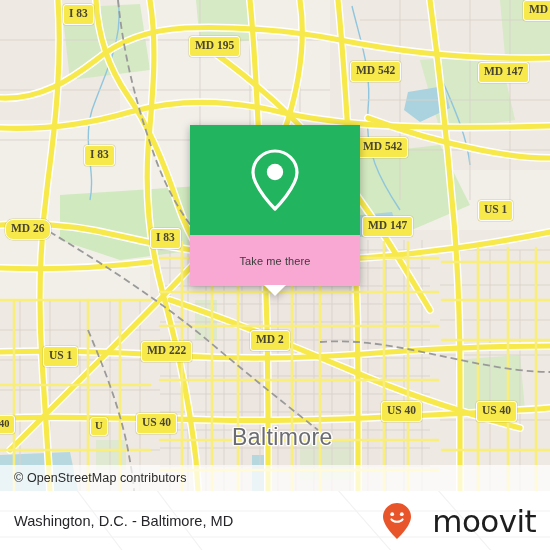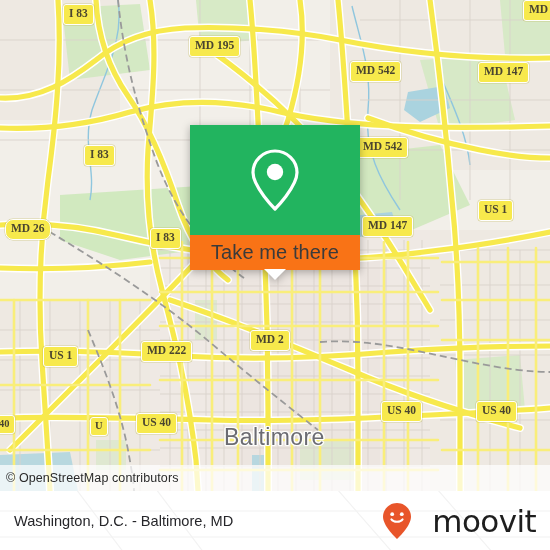--- a/index.html
+++ b/index.html
@@ -15,21 +15,21 @@
     position:absolute;left:0;top:0;width:550px;height:491px;overflow:hidden;
     background:#f2efe9;
   }
   .maplayer{position:absolute;left:0;top:0;width:550px;height:491px;}
 
   
   #attrib{
     position:absolute;left:0;bottom:0;width:550px;height:26px;
     background:rgba(255,255,255,0.72);
     display:flex;align-items:center;
-    box-sizing:border-box;padding-left:6px;
+    box-sizing:border-box;padding-left:14px;
     font-size:12.5px;color:#2a2a2a;letter-spacing:.1px;
     z-index:40;
   }
 
   
   .shield{
     position:absolute;z-index:25;
     background:#f7e94c;
     border:1.6px solid #ffffff;
     border-radius:3px;
@@ -59,23 +59,23 @@
   #popup{
     position:absolute;left:190px;top:125px;width:170px;
     z-index:60;
     filter:drop-shadow(0 2px 4px rgba(0,0,0,.30));
   }
   #popup-image{
     height:110px;background:#22b45f;
     display:flex;align-items:center;justify-content:center;
   }
   #popup-label{
-    height:35px;background:#f97316;
+    height:51px;background:#f9a8d4;
     display:flex;align-items:center;justify-content:center;
-    font-size:20px;color:#3b3b3b;
+    font-size:11px;color:#3b3b3b;
     letter-spacing:.1px;
   }
   #popup-tail{
     position:absolute;left:50%;bottom:-10px;transform:translateX(-50%);
     width:0;height:0;
     border-left:11px solid transparent;
     border-right:11px solid transparent;
     border-top:11px solid #ffffff;
   }
 
@@ -220,21 +220,21 @@
       </g>
 
       <g fill="none" stroke="#9a9a9a" stroke-width="1.8" stroke-dasharray="7 4">
         <path d="M118 0 C124 60, 138 110, 156 160 C176 214, 206 250, 244 278"></path>
         <path d="M40 226 C100 262, 160 300, 212 344 C250 376, 285 404, 318 430"></path>
         <path d="M320 342 C370 338, 420 352, 470 362 C505 369, 530 372, 550 372"></path>
         <path d="M88 330 C104 368, 120 408, 128 450 C132 472, 134 484, 134 491"></path>
       </g>
     </svg>
 
-    <div id="citylabel" style="left:224px;top:424px;">Baltimore</div>
+    <div id="citylabel" style="left:232px;top:424px;">Baltimore</div>
 
     <div id="shields">
         <div class="shield" style="left: 63px; top: 4px;">I 83</div>
         <div class="shield" style="left: 189px; top: 36px;">MD 195</div>
         <div class="shield" style="left: 350px; top: 61px;">MD 542</div>
         <div class="shield" style="left: 478px; top: 62px;">MD 147</div>
         <div class="shield" style="left: 523px; top: 0px;">MD 1</div>
         <div class="shield" style="left: 84px; top: 145px;">I 83</div>
         <div class="shield" style="left: 357px; top: 137px;">MD 542</div>
         <div class="shield" style="left: 362px; top: 216px;">MD 147</div>

